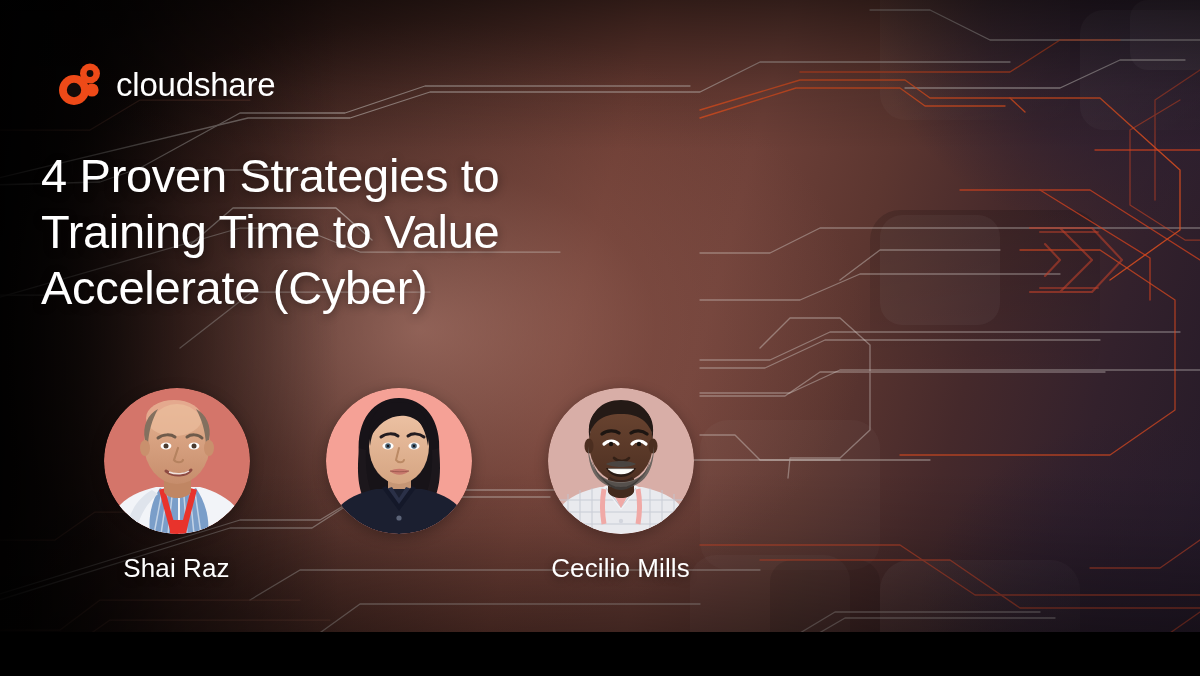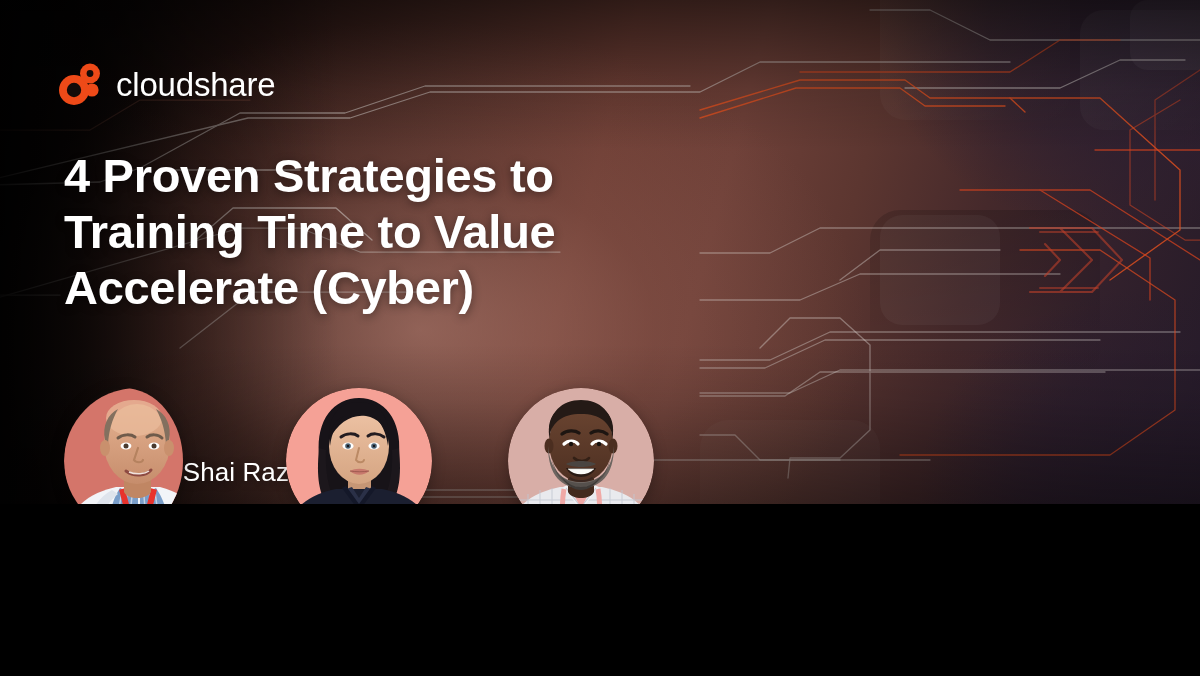--- a/index.html
+++ b/index.html
@@ -6,21 +6,21 @@
 
   html, body {
     width:1200px; height:676px;
     overflow:hidden;
     background:#000;
     font-family:"Liberation Sans", sans-serif;
   }
 
   .stage {
     position:relative;
-    width:1200px; height:504px;
+    width:1200px; height:632px;
     overflow:hidden;
     background:#737373;
   }
 
   
   .bg-base {
     position:absolute; inset:0;
     background:
       radial-gradient(ellipse 620px 430px at 420px 330px, rgba(196,140,126,0.55) 0%, rgba(150,96,84,0.30) 38%, rgba(0,0,0,0) 72%),
       linear-gradient(105deg,
@@ -68,37 +68,37 @@
     color:#ffffff;
     font-size:33px;
     font-weight:500;
     letter-spacing:-0.2px;
     line-height:1;
     white-space:nowrap;
   }
 
   
   .title {
-    position:absolute; left:64px; top:148px;
+    position:absolute; left:41px; top:148px;
     width:660px;
     color:#ffffff;
     font-size:47px;
-    font-weight:bold;
+    font-weight:normal;
     line-height:56px;
     letter-spacing:-0.3px;
     text-shadow:0 2px 10px rgba(0,0,0,0.45);
   }
   .title-line { display:block; white-space:nowrap; }
 
   
   .speakers {
     position:absolute; left:57px; top:388px;
     display:flex; align-items:flex-start;
   }
-  .speaker { width:225px; display:flex; flex-direction:row; align-items:center; }
+  .speaker { width:225px; display:flex; flex-direction:column; align-items:center; }
   .speaker:nth-child(1) { margin-left:7px; }
   .speaker:nth-child(2) { margin-left:-3px; }
   .speaker:nth-child(3) { margin-left:-3px; }
 
   .avatar {
     position:relative;
     width:146px; height:146px;
     border-radius:50%;
     overflow:hidden;
     box-shadow:0 3px 14px rgba(0,0,0,0.30);
@@ -436,16 +436,17 @@
             <path d="M58 76 C64 72 82 72 88 76 C82 80 64 80 58 76 Z" fill="#4a4541"></path>
 
             <path d="M58 80 C64 92 82 92 88 80 Z" fill="#2a1b14"></path>
             <path d="M60 81 C66 88 80 88 86 81 Z" fill="#fbfbf8"></path>
             <path d="M60 81 L86 81" stroke="#dcdcd6" stroke-width="0.8"></path>
 
             <path d="M62 90 C68 94 78 94 84 90" stroke="#3a2720" stroke-width="2" fill="none" stroke-linecap="round"></path>
           </g>
         </svg>
       </div>
+      <div class="speaker-name">Cecilio Mills</div>
     </div>
 
   </div>
 </div>
 
 </body></html>

